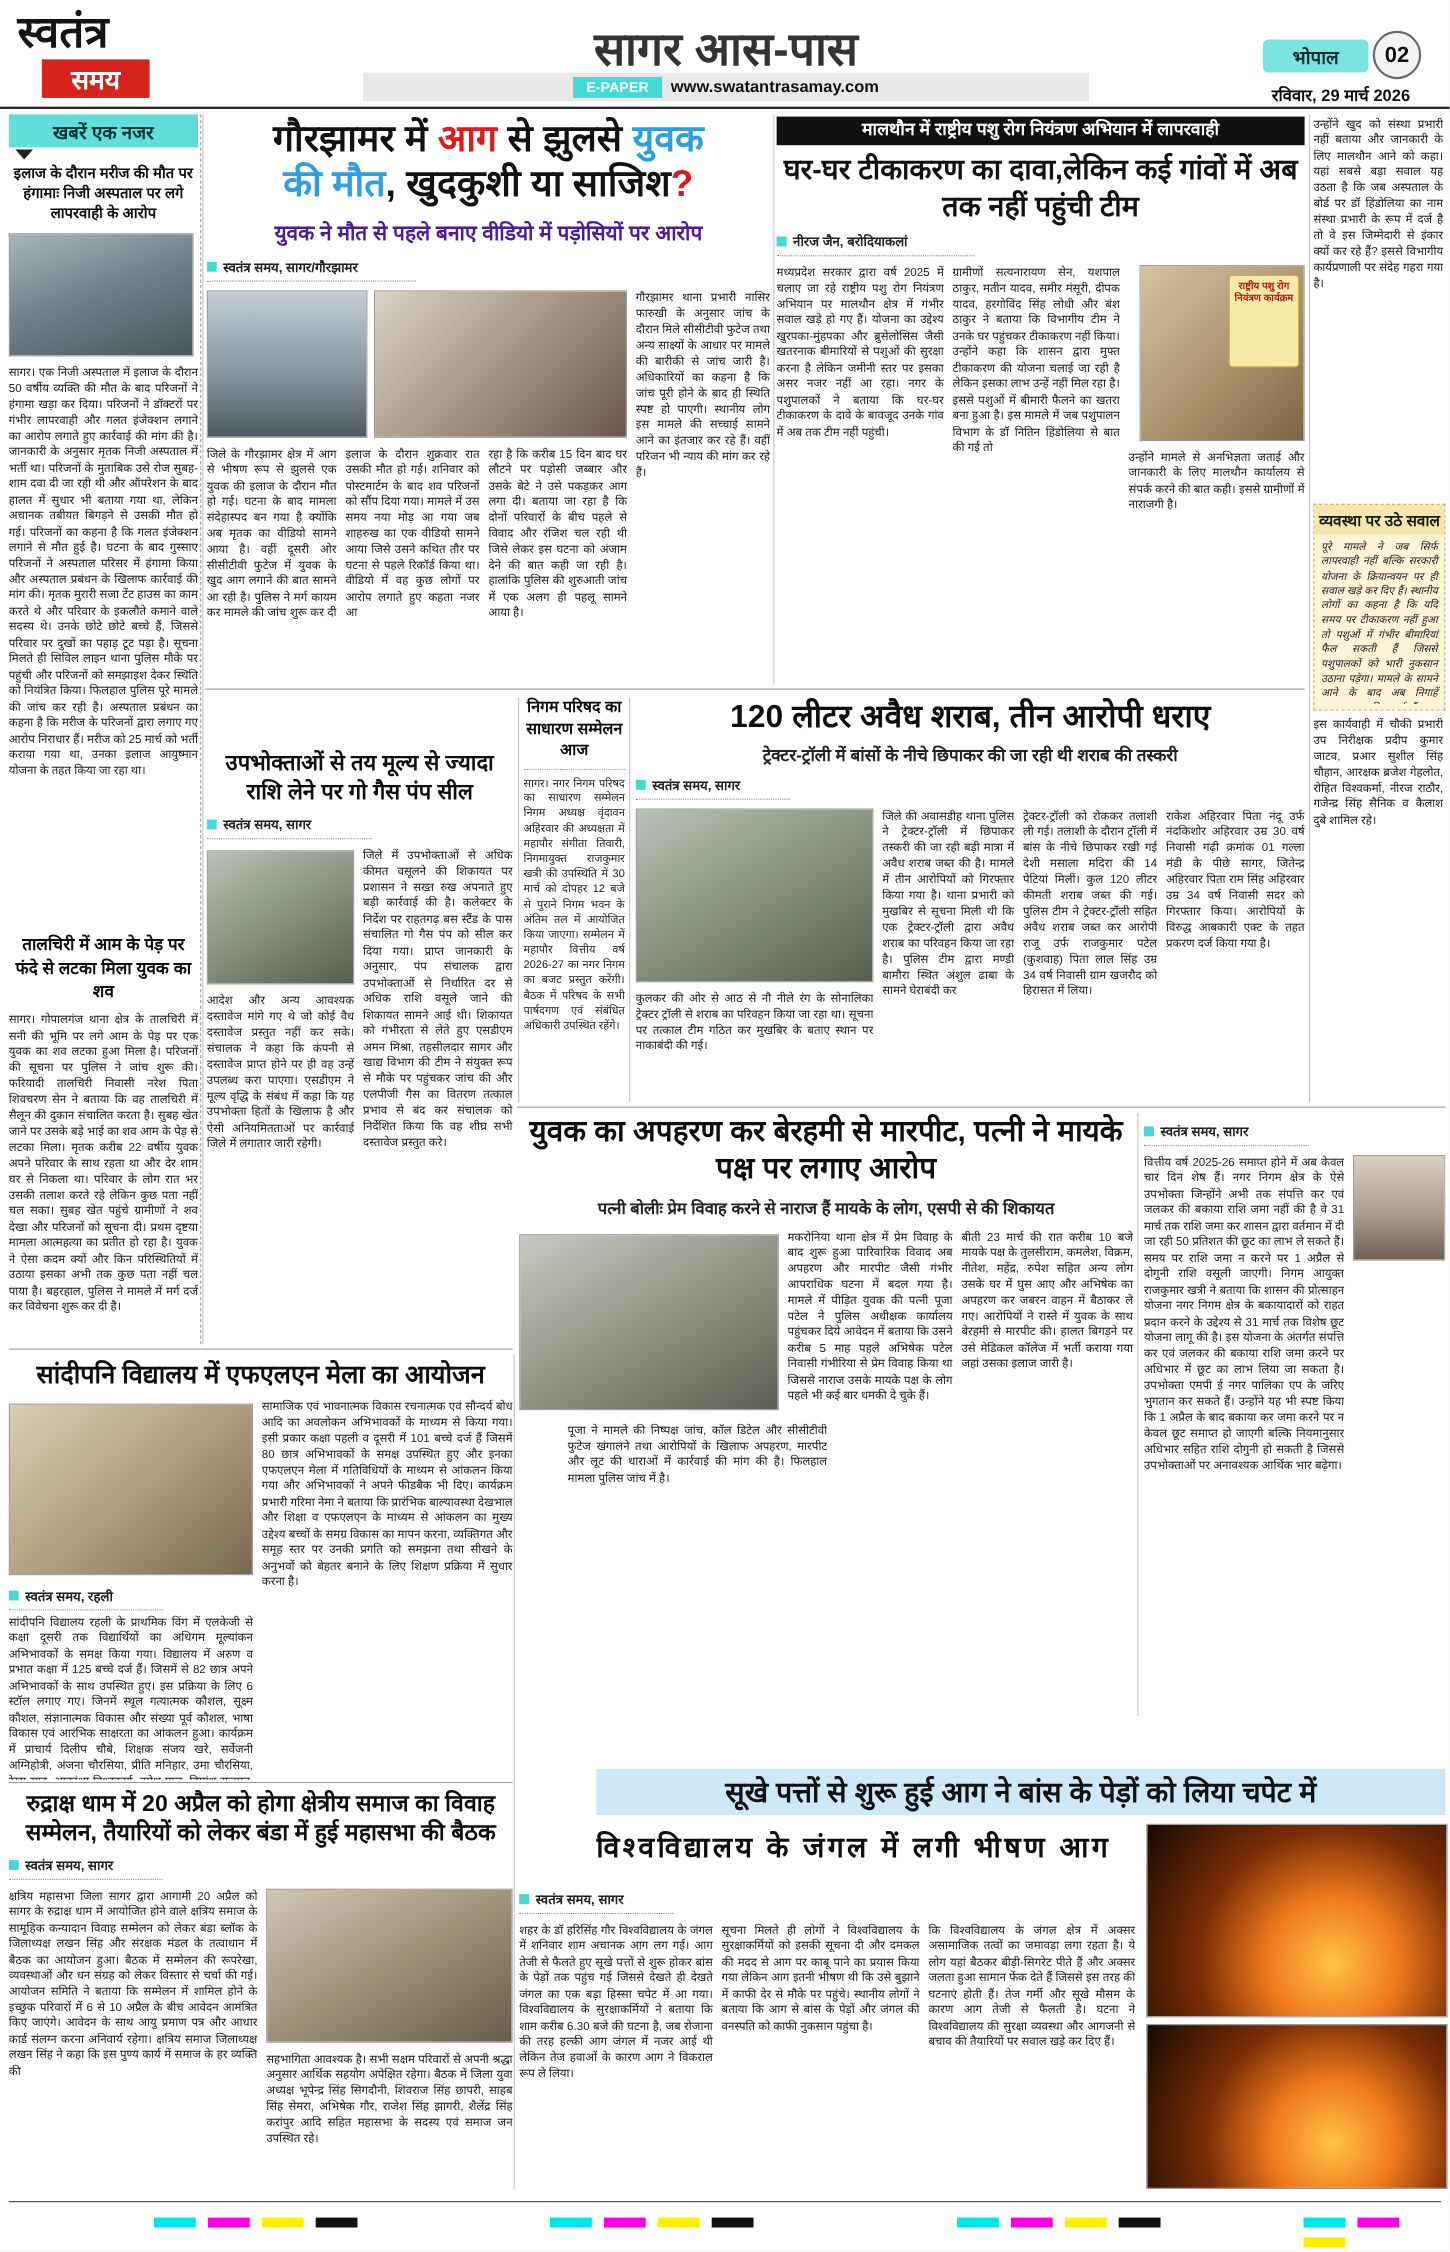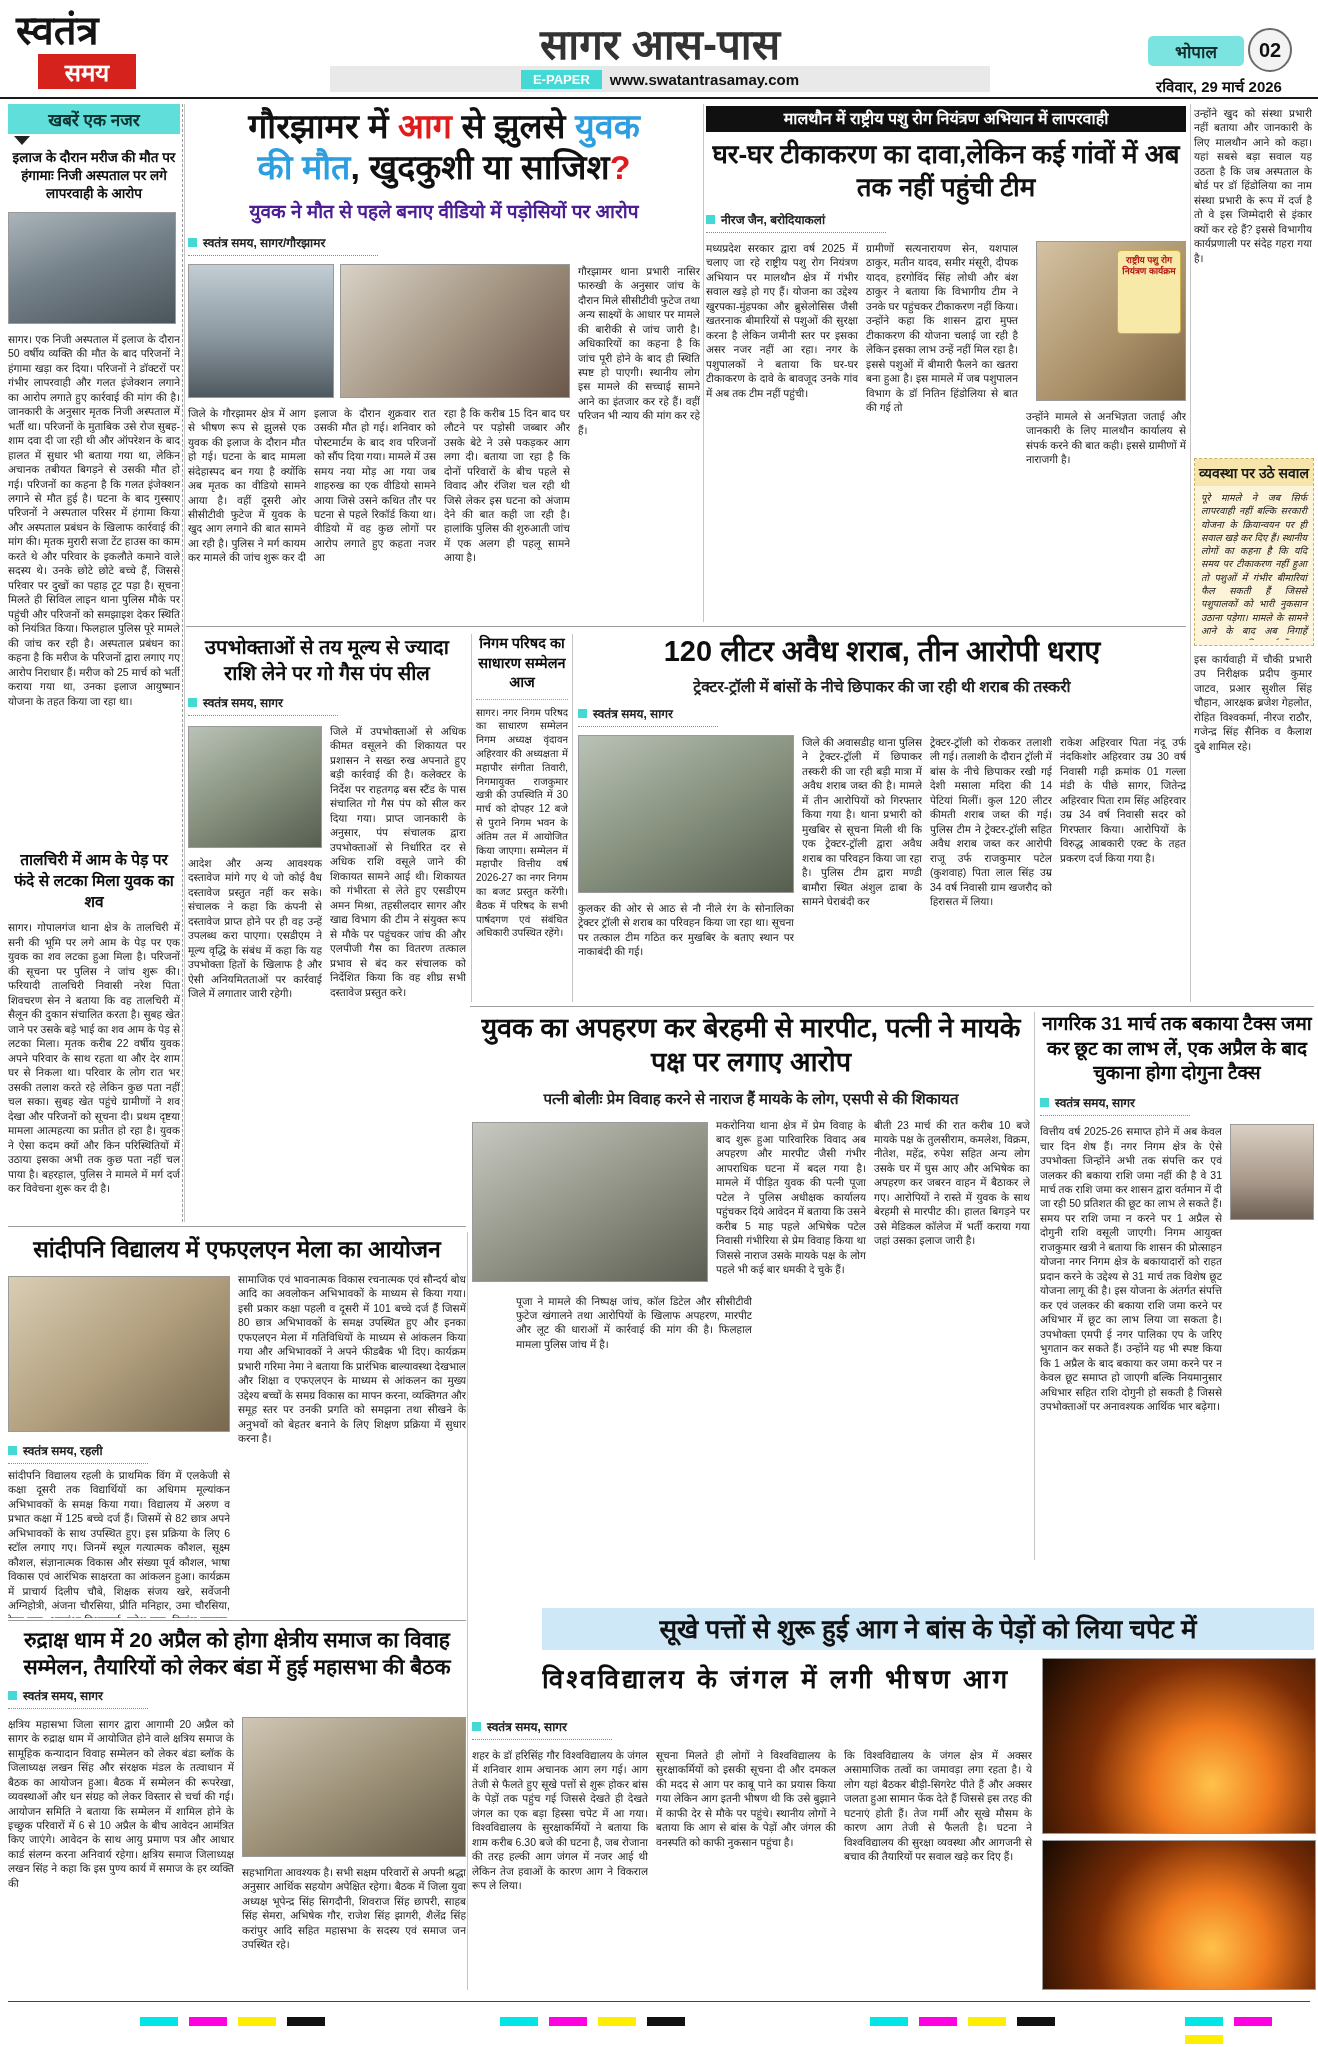--- a/index.html
+++ b/index.html
@@ -104,21 +104,21 @@
   <div class="body-text jt abs" style="left:1194px;top:106px;width:118px;height:346px;">उन्होंने खुद को संस्था प्रभारी नहीं बताया और जानकारी के लिए मालथौन आने को कहा। यहां सबसे बड़ा सवाल यह उठता है कि जब अस्पताल के बोर्ड पर डॉ हिंडोलिया का नाम संस्था प्रभारी के रूप में दर्ज है तो वे इस जिम्मेदारी से इंकार क्यों कर रहे हैं? इससे विभागीय कार्यप्रणाली पर संदेह गहरा गया है।</div>
 
   <div class="abs qbox" style="left:1194px;top:458px;width:120px;height:188px;">
     <div class="qbox-title">व्यवस्था पर उठे सवाल</div>
     <div class="qbox-body" style="height:144px;overflow:hidden;">पूरे मामले ने जब सिर्फ लापरवाही नहीं बल्कि सरकारी योजना के क्रियान्वयन पर ही सवाल खड़े कर दिए हैं। स्थानीय लोगों का कहना है कि यदि समय पर टीकाकरण नहीं हुआ तो पशुओं में गंभीर बीमारियां फैल सकती हैं जिससे पशुपालकों को भारी नुकसान उठाना पड़ेगा। मामले के सामने आने के बाद अब निगाहें प्रशासन पर टिक गई हैं। यह देखना होगा कि जिम्मेदार अधिकारियों पर कोई कार्रवाई होती है या नहीं।</div>
   </div>
 
   <div class="hline" style="left:186px;top:626px;width:1000px;"></div>
 
   <div class="abs" style="left:188px;top:634px;width:278px;height:368px;">
-    <div class="center headline" style="font-size:20px;line-height:1.3;">उपभोक्ताओं से तय मूल्य से ज्यादा राशि लेने पर  गो गैस पंप सील</div>
+    <div class="center headline" style="font-size:20px;line-height:1.3;margin-top:47px;">उपभोक्ताओं से तय मूल्य से ज्यादा राशि लेने पर  गो गैस पंप सील</div>
     <div class="byline" style="width:150px;margin-top:8px;">
       <span class="sq"></span>
       <span class="bl-text">स्वतंत्र समय, सागर</span>
     </div>
     <div style="position:relative;height:282px;margin-top:8px;">
       <div class="photo ph-group" style="left:0;top:2px;width:134px;height:122px;"></div>
       <div class="body-text jt abs" style="left:142px;top:0;width:136px;height:282px;">जिले में उपभोक्ताओं से अधिक कीमत वसूलने की शिकायत पर प्रशासन ने सख्त रुख अपनाते हुए बड़ी कार्रवाई की है। कलेक्टर के निर्देश पर राहतगढ़ बस स्टैंड के पास संचालित गो गैस पंप को सील कर दिया गया। प्राप्त जानकारी के अनुसार, पंप संचालक द्वारा उपभोक्ताओं से निर्धारित दर से अधिक राशि वसूले जाने की शिकायत सामने आई थी। शिकायत को गंभीरता से लेते हुए एसडीएम अमन मिश्रा, तहसीलदार सागर और खाद्य विभाग की टीम ने संयुक्त रूप से मौके पर पहुंचकर जांच की और एलपीजी गैस का वितरण तत्काल प्रभाव से बंद कर संचालक को निर्देशित किया कि वह शीघ्र सभी दस्तावेज प्रस्तुत करे।</div>
       <div class="body-text jt abs" style="left:0;top:132px;width:134px;height:150px;">आदेश और अन्य आवश्यक दस्तावेज मांगे गए थे जो कोई वैध दस्तावेज प्रस्तुत नहीं कर सके। संचालक ने कहा कि कंपनी से दस्तावेज प्राप्त होने पर ही वह उन्हें उपलब्ध करा पाएगा। एसडीएम ने मूल्य वृद्धि के संबंध में कहा कि यह उपभोक्ता हितों के खिलाफ है और ऐसी अनियमितताओं पर कार्रवाई जिले में लगातार जारी रहेगी।</div>
     </div>
   </div>
@@ -154,21 +154,20 @@
     <div style="position:relative;height:440px;margin-top:10px;">
       <div class="photo ph-court" style="left:0;top:4px;width:236px;height:160px;"></div>
       <div class="body-text jt abs" style="left:244px;top:0;width:150px;height:440px;">मकरोनिया थाना क्षेत्र में प्रेम विवाह के बाद शुरू हुआ पारिवारिक विवाद अब अपहरण और मारपीट जैसी गंभीर आपराधिक घटना में बदल गया है। मामले में पीड़ित युवक की पत्नी पूजा पटेल ने पुलिस अधीक्षक कार्यालय पहुंचकर दिये आवेदन में बताया कि उसने करीब 5 माह पहले अभिषेक पटेल निवासी गंभीरिया से प्रेम विवाह किया था जिससे नाराज उसके मायके पक्ष के लोग पहले भी कई बार धमकी दे चुके हैं।</div>
       <div class="body-text jt abs" style="left:402px;top:0;width:156px;height:440px;">बीती 23 मार्च की रात करीब 10 बजे मायके पक्ष के तुलसीराम, कमलेश, विक्रम, नीतेश, महेंद्र, रुपेश सहित अन्य लोग उसके घर में घुस आए और अभिषेक का अपहरण कर जबरन वाहन में बैठाकर ले गए। आरोपियों ने रास्ते में युवक के साथ बेरहमी से मारपीट की। हालत बिगड़ने पर उसे मेडिकल कॉलेज में भर्ती कराया गया जहां उसका इलाज जारी है।</div>
       <div class="body-text jt abs" style="left:0;top:176px;width:236px;height:264px;margin-left:44px;">पूजा ने मामले की निष्पक्ष जांच, कॉल डिटेल और सीसीटीवी फुटेज खंगालने तथा आरोपियों के खिलाफ अपहरण, मारपीट और लूट की धाराओं में कार्रवाई की मांग की है। फिलहाल मामला पुलिस जांच में है।</div>
     </div>
   </div>
   <div class="vline" style="left:1034px;top:1012px;height:548px;"></div>
 
   <div class="abs" style="left:1040px;top:1012px;width:274px;height:548px;">
-    <div class="center headline" style="font-size:19px;line-height:1.3;">नागरिक 31 मार्च तक बकाया टैक्स जमा कर छूट का लाभ लें, एक अप्रैल के बाद चुकाना होगा दोगुना टैक्स</div>
     <div class="byline" style="width:150px;margin-top:8px;">
       <span class="sq"></span>
       <span class="bl-text">स्वतंत्र समय, सागर</span>
     </div>
     <div style="margin-top:8px;height:432px;overflow:hidden;">
       <div class="photo ph-face" style="position:relative;float:right;width:84px;height:96px;margin:0 0 6px 8px;"></div>
       <div class="body-text jt">वित्तीय वर्ष 2025-26 समाप्त होने में अब केवल चार दिन शेष हैं। नगर निगम क्षेत्र के ऐसे उपभोक्ता जिन्होंने अभी तक संपत्ति कर एवं जलकर की बकाया राशि जमा नहीं की है वे 31 मार्च तक राशि जमा कर शासन द्वारा वर्तमान में दी जा रही 50 प्रतिशत की छूट का लाभ ले सकते हैं। समय पर राशि जमा न करने पर 1 अप्रैल से दोगुनी राशि वसूली जाएगी। निगम आयुक्त राजकुमार खत्री ने बताया कि शासन की प्रोत्साहन योजना नगर निगम क्षेत्र के बकायादारों को राहत प्रदान करने के उद्देश्य से 31 मार्च तक विशेष छूट योजना लागू की है। इस योजना के अंतर्गत संपत्ति कर एवं जलकर की बकाया राशि जमा करने पर अधिभार में छूट का लाभ लिया जा सकता है। उपभोक्ता एमपी ई नगर पालिका एप के जरिए भुगतान कर सकते हैं। उन्होंने यह भी स्पष्ट किया कि 1 अप्रैल के बाद बकाया कर जमा करने पर न केवल छूट समाप्त हो जाएगी बल्कि नियमानुसार अधिभार सहित राशि दोगुनी हो सकती है जिससे उपभोक्ताओं पर अनावश्यक आर्थिक भार बढ़ेगा।</div>
     </div>
   </div>
 

